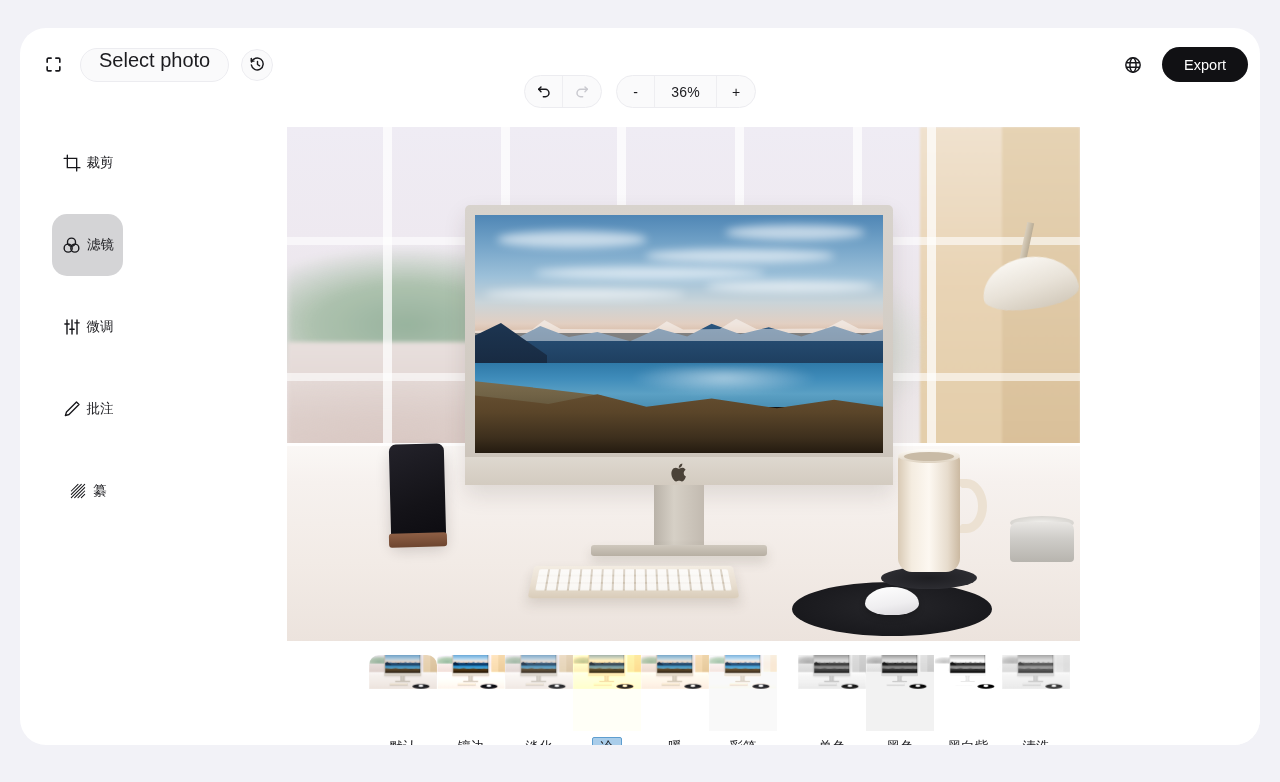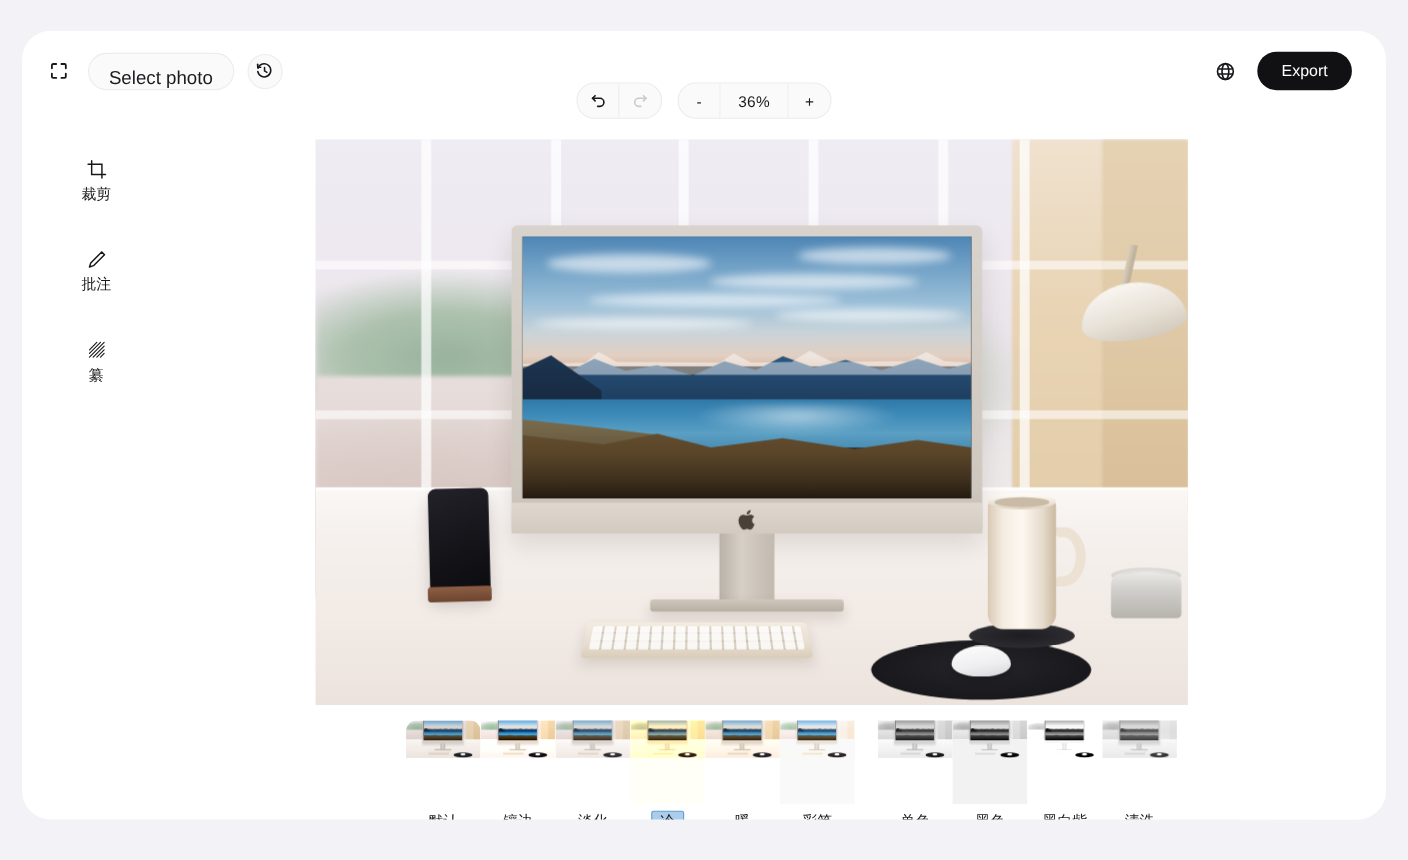--- a/index.html
+++ b/index.html
@@ -51,22 +51,22 @@
     border-radius: 8px;
     cursor: pointer;
   }
 
   .pill-btn {
     height: 34px;
     padding: 0 18px;
     border-radius: 18px;
     border: 1px solid #ececf0;
     background: #fafafb;
-    display: flex; align-items: flex-end; justify-content: center;
-    font-size: 17px;
+    display: flex; align-items: flex-start; justify-content: center;
+    font-size: 20px;
     color: #1b1b1f;
     cursor: pointer;
     white-space: nowrap;
   }
 
   .circle-btn {
     width: 32px; height: 32px;
     border-radius: 50%;
     border: 1px solid #ececf0;
     background: #fafafb;
@@ -102,21 +102,21 @@
     color: #1b1b1f;
     cursor: pointer;
     border-right: 1px solid #eeeef1;
   }
   .seg-item:last-child { border-right: none; }
   .seg-item.disabled { color: #c9c9cf; cursor: default; }
   .seg-item.zoom-value { min-width: 62px; font-size: 14px; letter-spacing: .2px; }
 
   .tb-right {
     position: absolute;
-    right: 31px; top: 0;
+    right: 12px; top: 0;
     height: 73px;
     display: flex; align-items: center;
     gap: 14px;
   }
 
   #export-button {
     height: 35px;
     padding: 0 22px;
     border-radius: 18px;
     background: #111114;
@@ -134,21 +134,21 @@
     height: 644px;
     padding-top: 31px;
   }
 
   .side-item {
     width: 71px;
     margin: 0 auto 20px auto;
     height: 62px;
     border-radius: 15px;
     display: flex;
-    flex-direction: column;
+    flex-direction: row;
     align-items: center;
     justify-content: center;
     gap: 5px;
     cursor: pointer;
   }
   .side-item.active { background: #d4d4d6; }
 
   .side-icon {
     height: 22px;
     display: flex; align-items: center; justify-content: center;
@@ -594,21 +594,40 @@
     <div class="side-item">
       <span class="side-icon">
         <svg width="20" height="20" viewBox="0 0 24 24" fill="none" stroke="#18181c" stroke-width="1.6" stroke-linecap="round">
           <path d="M6.4 2.5v15.1h15.1"></path>
           <path d="M2.5 6.4h15.1v15.1"></path>
         </svg>
       </span>
       <span class="side-label">裁剪</span>
     </div>
 
-
+    <div class="side-item active">
+      <span class="side-icon">
+        <svg width="21" height="21" viewBox="0 0 24 24" fill="none" stroke="#18181c" stroke-width="1.6">
+          <circle cx="12" cy="8.2" r="4.6"></circle>
+          <circle cx="8.2" cy="15" r="4.6"></circle>
+          <circle cx="15.8" cy="15" r="4.6"></circle>
+        </svg>
+      </span>
+      <span class="side-label">滤镜</span>
+    </div>
+
+    <div class="side-item">
+      <span class="side-icon">
+        <svg width="20" height="20" viewBox="0 0 24 24" fill="none" stroke="#18181c" stroke-width="1.7" stroke-linecap="round">
+          <path d="M6 3.5v17M12 3.5v17M18 3.5v17"></path>
+          <path d="M3.4 8.3h5.2M9.4 14.6h5.2M15.4 7h5.2"></path>
+        </svg>
+      </span>
+      <span class="side-label">微调</span>
+    </div>
 
     <div class="side-item">
       <span class="side-icon">
         <svg width="20" height="20" viewBox="0 0 24 24" fill="none" stroke="#18181c" stroke-width="1.6" stroke-linejoin="round">
           <path d="M17.4 3.6 20.4 6.6 8.4 18.6 4 20l1.4-4.4z"></path>
         </svg>
       </span>
       <span class="side-label">批注</span>
     </div>
 

